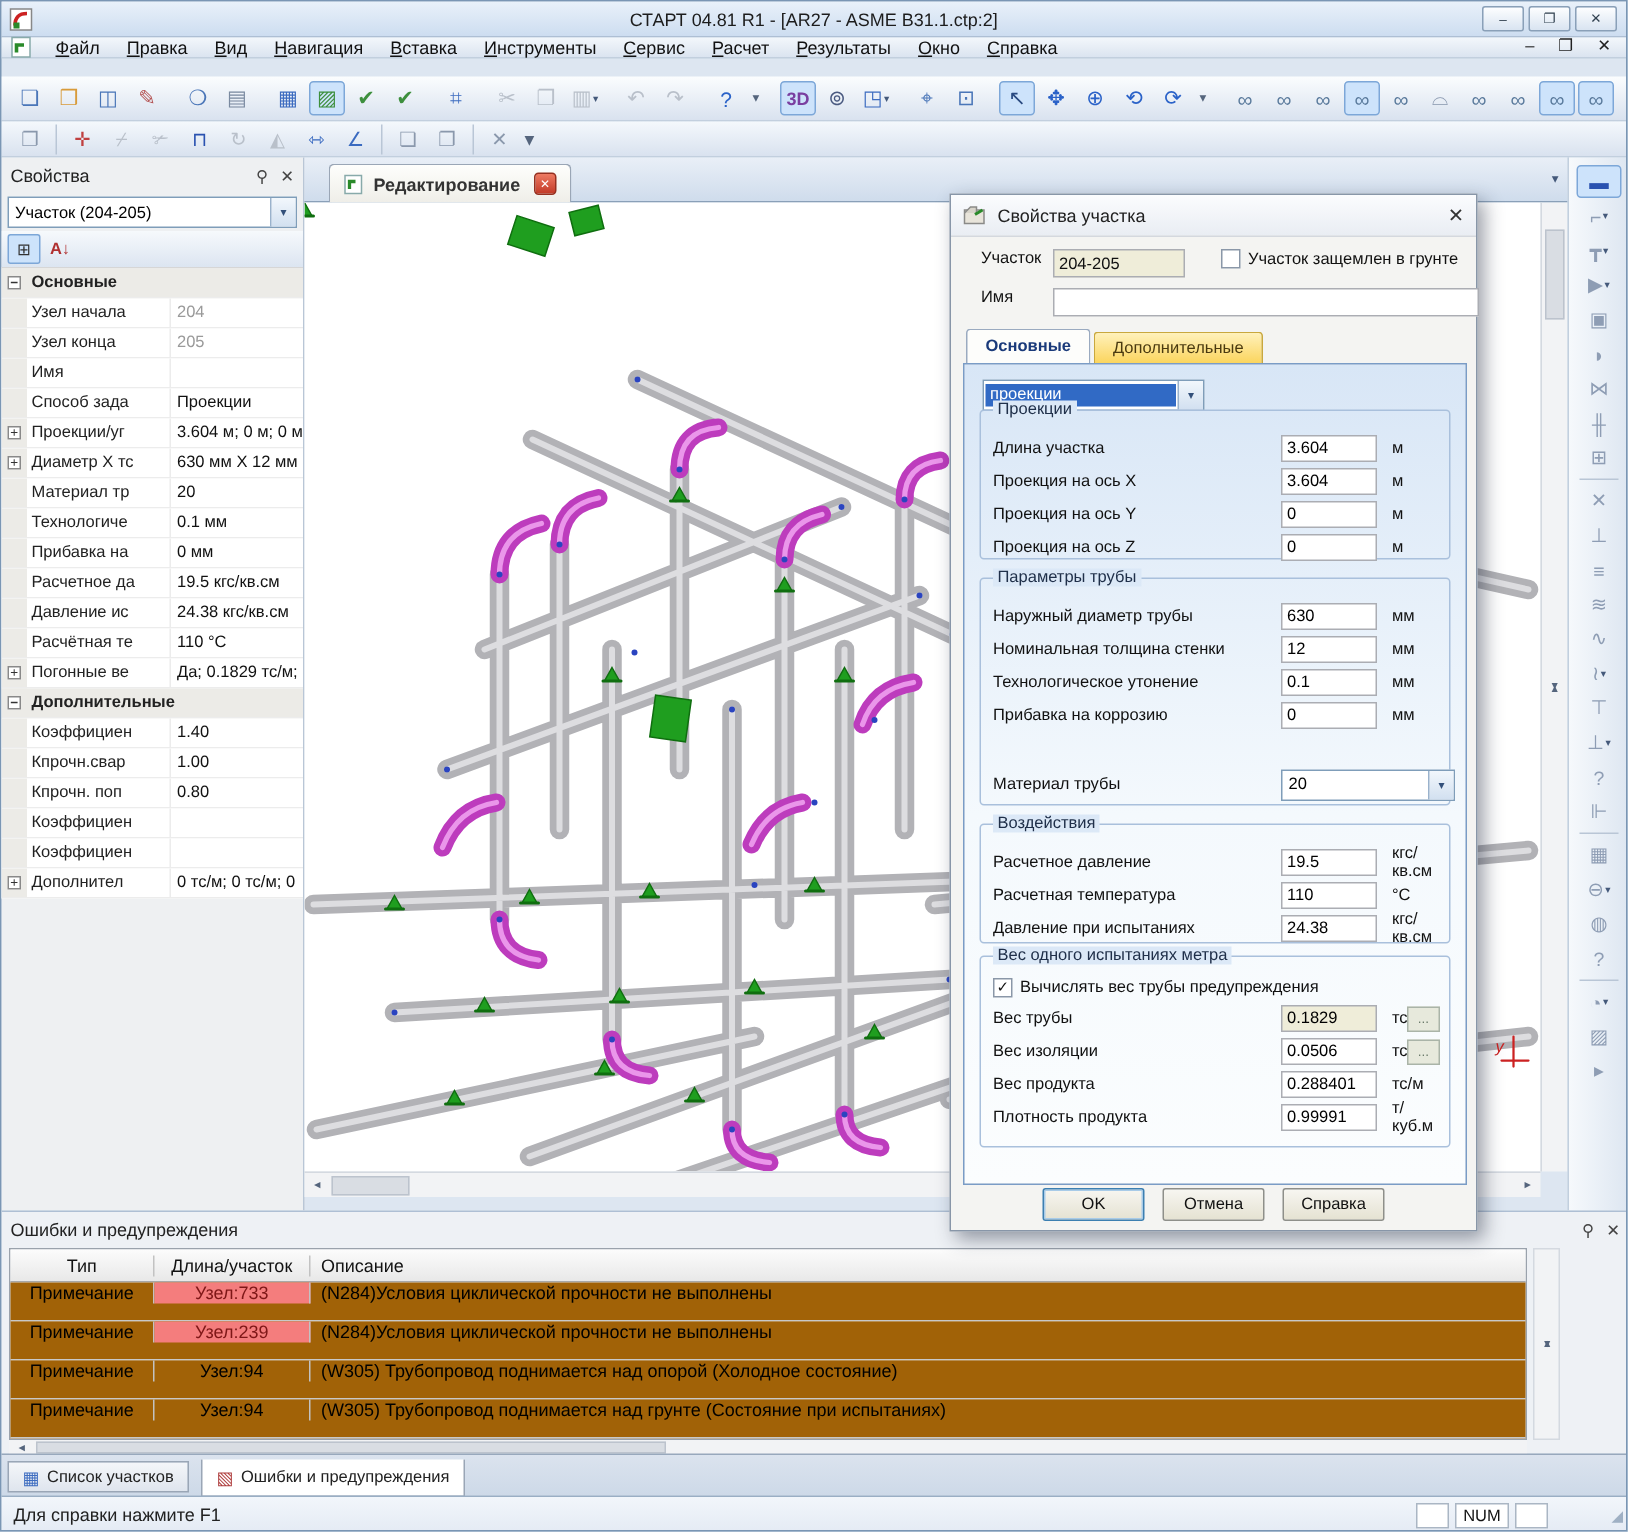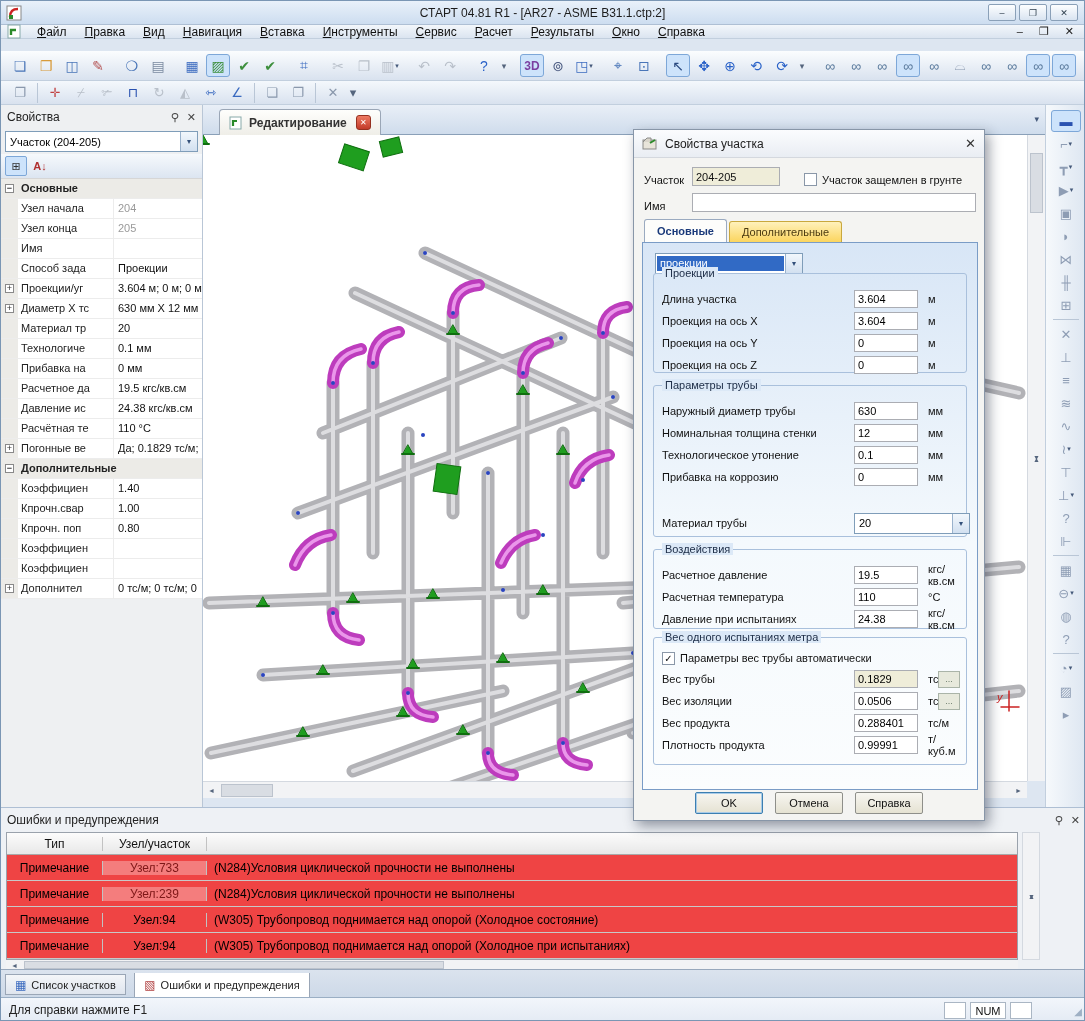--- a/index.html
+++ b/index.html
@@ -87,21 +87,21 @@
   .vscroll .up{position:absolute;top:1px;left:0;width:17px;}
   .vscroll .dn{position:absolute;bottom:1px;left:0;width:17px;}
 
   
   #dialog{position:absolute;left:632px;top:128px;width:352px;height:692px;background:#f4f4f2;border:1px solid #8896a8;
     box-shadow:4px 5px 12px rgba(30,40,60,.45);z-index:50;font-size:11px;}
   .dtitle{height:28px;display:flex;align-items:center;padding:0 8px;background:linear-gradient(#fbfcfe,#e9edf3);
     border-bottom:1px solid #d4d8de;font-size:12px;color:#222;}
   .dtitle .sp{flex:1;}
   .dclose{font-size:13px;color:#333;}
-  .drow{position:absolute;left:10px;right:10px;height:20px;display:flex;align-items:flex-end;}
+  .drow{position:absolute;left:20px;right:10px;height:20px;display:flex;align-items:flex-start;}
   .dlabel{font-size:11px;color:#111;}
   .din{height:19px;border:1px solid #abadb3;font-size:11px;padding:0 3px;background:#fff;color:#111;}
   .din.ro{background:#efedd9;}
   .cb{width:13px;height:13px;border:1px solid #8a97a8;background:#fff;display:inline-flex;align-items:center;justify-content:center;
     font-size:10px;color:#111;margin-right:5px;flex:none;}
   .dtabs{position:absolute;left:10px;top:90px;height:22px;display:flex;align-items:flex-end;}
   .dtab{height:21px;display:flex;align-items:center;padding:0 12px;border:1px solid #9aaac0;border-bottom:none;
     border-radius:3px 3px 0 0;font-size:11px;}
   .dtab.main{background:#fdfdfb;font-weight:bold;color:#1a3a7a;z-index:2;height:23px;}
   .dtab.extra{background:linear-gradient(#fff1bb,#fbd55e);border-color:#c9a83e;color:#4a3a10;margin-left:2px;}
@@ -129,21 +129,21 @@
   .dbtn{width:68px;height:22px;background:linear-gradient(#f7f6f1,#e5e2d2);border:1px solid #8e8f8a;border-radius:2px;
     font-size:11px;color:#111;display:flex;align-items:center;justify-content:center;}
   .dbtn.focus{border:1px solid #3c7fb1;box-shadow:0 0 0 1px #a8cbe8 inset;}
 
   
   #errors{position:absolute;left:0;top:806px;width:1085px;height:162px;background:#eef1f5;border-top:1px solid #aebfd4;}
   .ehead{height:24px;display:flex;align-items:center;padding:0 6px;font-size:12px;color:#222;}
   .etable{position:absolute;left:5px;top:24px;width:1012px;border:1px solid #9aa2ac;background:#fff;}
   .eth{display:flex;height:22px;background:linear-gradient(#fcfcfc,#e8e8e8);border-bottom:1px solid #a8a8a8;
     font-size:12px;color:#111;align-items:center;}
-  .etr{display:flex;height:26px;border-bottom:1px solid #c8c8c8;font-size:12px;align-items:center;background:#ef4444;}
+  .etr{display:flex;height:26px;border-bottom:1px solid #c8c8c8;font-size:12px;align-items:flex-start;background:#a16207;}
   .etc{display:flex;align-items:center;border-right:1px solid #c2c2c2;padding:0 4px;overflow:hidden;white-space:nowrap;}
   .c-type{width:96px;justify-content:center;flex:none;}
   .c-node{width:104px;justify-content:center;flex:none;}
   .c-desc{flex:1;border-right:none;padding-left:7px;}
   .etc.alert{background:#f47d7d;color:#7e1717;}
   .evscroll{position:absolute;right:46px;top:24px;width:18px;height:128px;background:#f2f3f5;border:1px solid #d4d9e0;}
   .ehscroll{position:absolute;left:5px;top:152px;width:1012px;height:10px;background:#f2f3f5;display:flex;align-items:center;}
 
   
   #bottomtabs{position:absolute;left:0;top:968px;width:100%;height:28px;background:linear-gradient(#dbe3ee,#cdd9e8);border-top:1px solid #98a8bc;}
@@ -671,21 +671,21 @@
             <span class="dlabel">Давление при испытаниях</span>
           <input class="fin" value="24.38" style="">
           <span class="funit">кгс/кв.см</span>
           </div>
       </div>
 
       <div class="fgroup gp-weight">
         <span class="flegend">Вес одного испытаниях метра</span>
         <div class="frow" style="height:20px;">
           <span class="cb">✓</span>
-          <span class="dlabel">Параметры вес трубы автоматически</span>
+          <span class="dlabel">Вычислять вес трубы предупреждения</span>
         </div>
         <div class="frow">
             <span class="dlabel">Вес трубы</span>
           <input class="fin ro" readonly="" value="0.1829" style="">
           <span class="funit">тс/м</span>
           <span class="fmore">...</span>
           </div>
         <div class="frow">
             <span class="dlabel">Вес изоляции</span>
           <input class="fin" value="0.0506" style="">
@@ -715,41 +715,42 @@
   <div id="errors">
     <div class="ehead">
       <span>Ошибки и предупреждения</span>
       <span class="sp" style="flex:1"></span>
       <span class="hic">⚲</span>
       <span class="hic">✕</span>
     </div>
     <div class="etable">
       <div class="eth">
         <span class="etc c-type">Тип</span>
-        <span class="etc c-node">Узел/участок</span>
+        <span class="etc c-node">Длина/участок</span>
+        <span class="etc c-desc">Описание</span>
       </div>
       <div class="etr">
         <span class="etc c-type">Примечание</span>
         <span class="etc c-node alert">Узел:733</span>
         <span class="etc c-desc">(N284)Условия циклической прочности не выполнены</span>
       </div>
       <div class="etr">
         <span class="etc c-type">Примечание</span>
         <span class="etc c-node alert">Узел:239</span>
         <span class="etc c-desc">(N284)Условия циклической прочности не выполнены</span>
       </div>
       <div class="etr">
         <span class="etc c-type">Примечание</span>
         <span class="etc c-node">Узел:94</span>
         <span class="etc c-desc">(W305) Трубопровод поднимается над опорой (Холодное состояние)</span>
       </div>
       <div class="etr">
         <span class="etc c-type">Примечание</span>
         <span class="etc c-node">Узел:94</span>
-        <span class="etc c-desc">(W305) Трубопровод поднимается над опорой (Холодное при испытаниях)</span>
+        <span class="etc c-desc">(W305) Трубопровод поднимается над грунте (Состояние при испытаниях)</span>
       </div>
     </div>
     <div class="evscroll">
       <span class="sarr" style="position:absolute;top:0;left:0;">▲</span>
       <span class="sarr" style="position:absolute;bottom:0;left:0;">▼</span>
     </div>
     <div class="ehscroll">
       <span class="sarr">◄</span>
       <span class="sthumb-h" style="width:420px;height:8px;"></span>
     </div>

